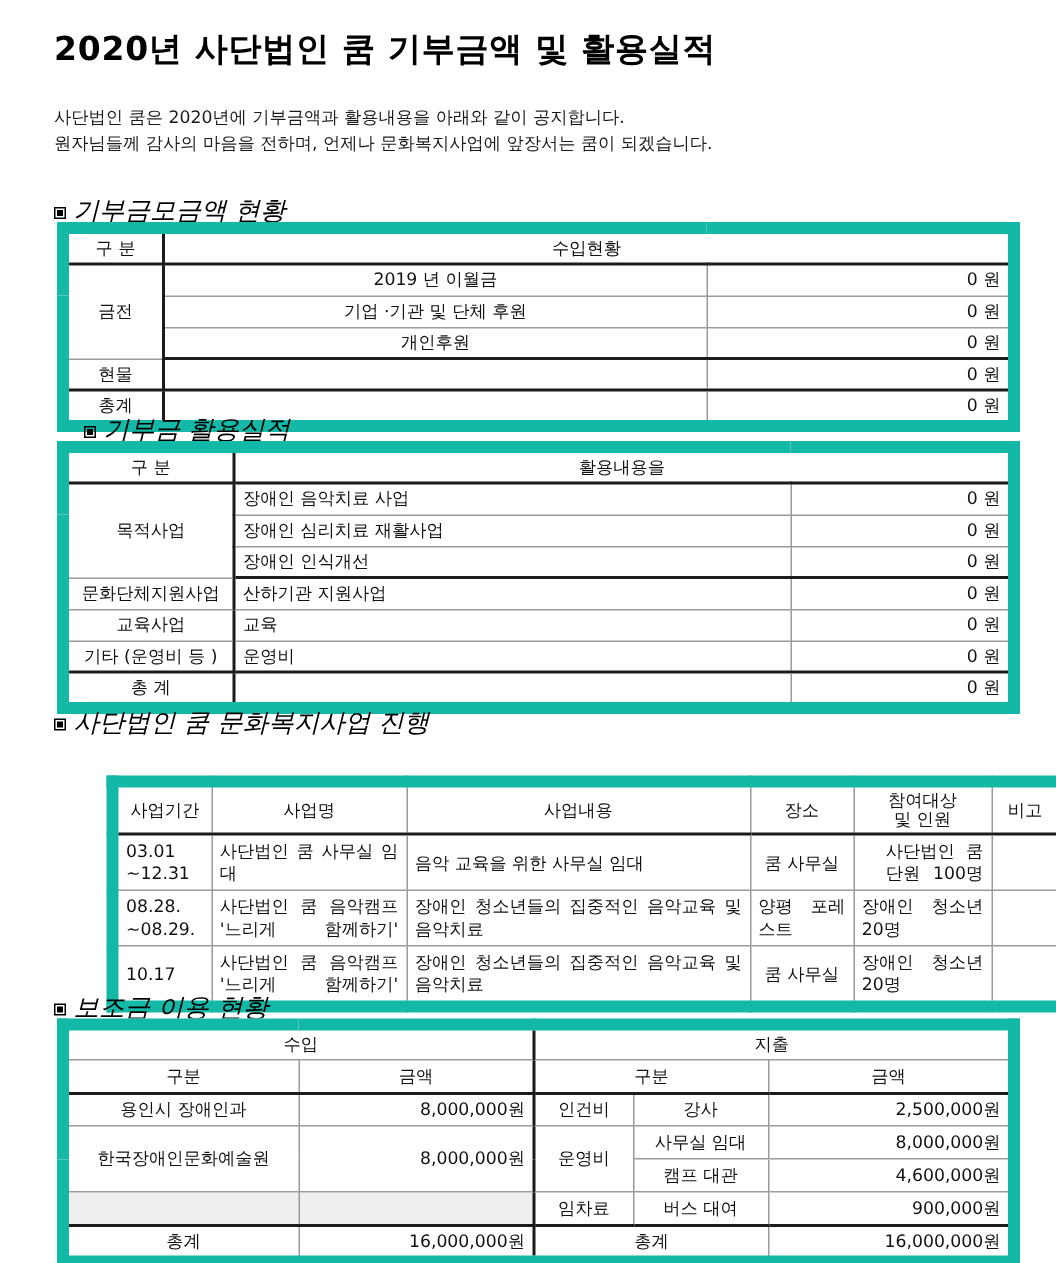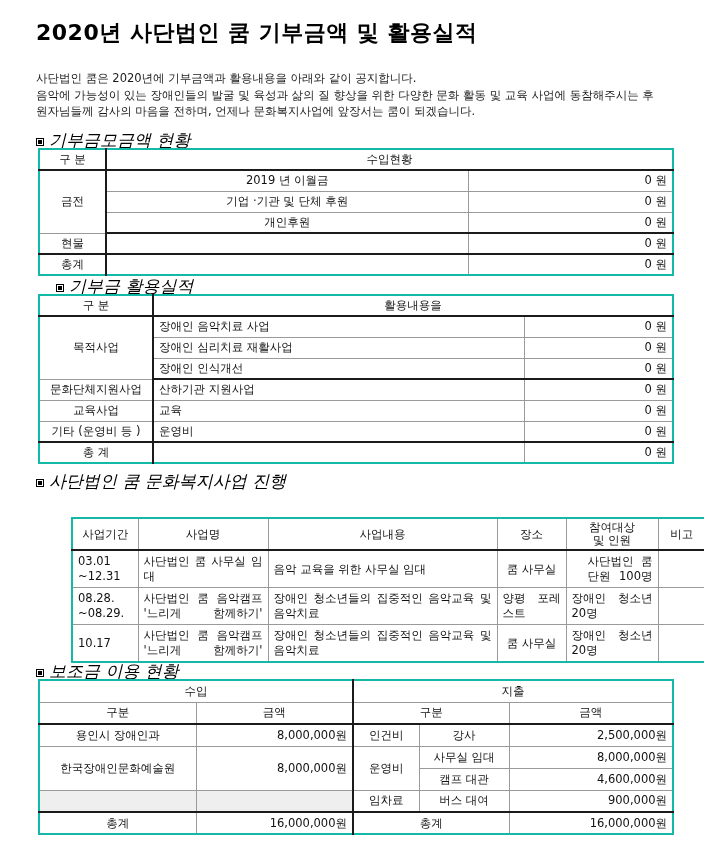--- a/index.html
+++ b/index.html
@@ -76,21 +76,21 @@
 
   
   table.doc-tbl {
     position: absolute;
     left: 38px;
     border-collapse: collapse;
     table-layout: fixed;
     font-size: 11.5px;
     color: #111;
     background: #fff;
-    border: 2px solid #14b8a6;
+    border: 8px solid #14b8a6;
   }
   table.doc-tbl td, table.doc-tbl th {
     border: 1px solid #9a9a9a;
     padding: 2px 5px;
     font-weight: normal;
     vertical-align: middle;
     box-sizing: border-box;
     background: #fff;
   }
   .c  { text-align: center; }
@@ -122,21 +122,20 @@
 </style>
 </head>
 <body>
 
 <div class="page">
 
   <div class="doc-title">2020년 사단법인 쿰 기부금액 및 활용실적</div>
 
   <div class="intro">
     <p>사단법인 쿰은 2020년에 기부금액과 활용내용을 아래와 같이 공지합니다.</p>
-    <p>음악에 가능성이 있는 장애인들의 발굴 및 육성과 삶의 질 향상을 위한 다양한 문화 활동 및 교육 사업에 동참해주시는 후</p>
     <p>원자님들께 감사의 마음을 전하며, 언제나 문화복지사업에 앞장서는 쿰이 되겠습니다.</p>
   </div>
 
   <div class="section-head" style="top:129px;">
     <span class="sq-marker"></span><span>기부금모금액 현황</span>
   </div>
 
   <table class="doc-tbl" id="tbl-donation">
     <colgroup>
       <col style="width:67px">

